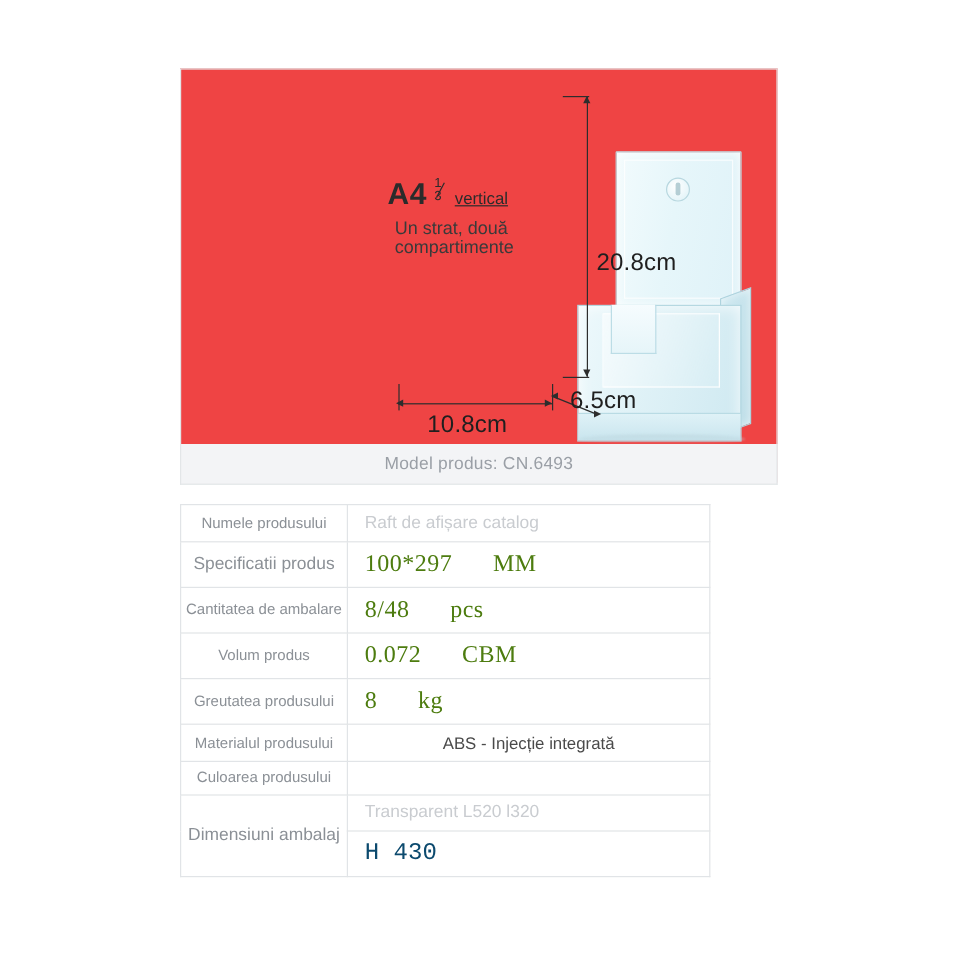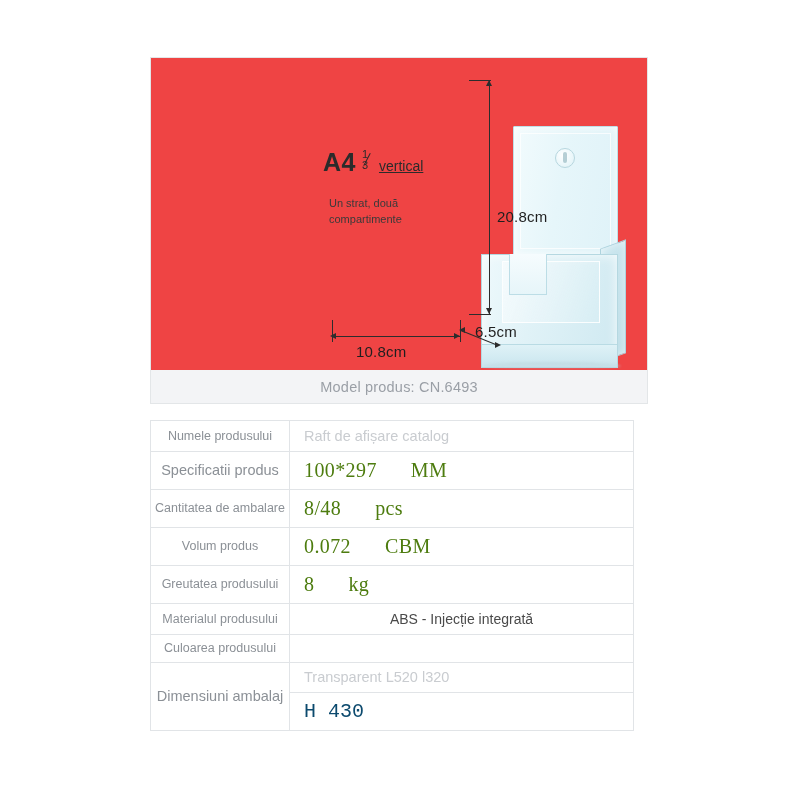--- a/index.html
+++ b/index.html
@@ -82,24 +82,24 @@
   .frac .den { position: absolute; left: 2px; top: 11px; }
   .label-a4 .vert {
     font-size: 14px;
     margin-left: 3px;
     color: #2b2b2b;
     text-decoration: underline;
   }
   .label-sub {
     position: absolute;
     left: 178px;
-    top: 137px;
+    top: 125px;
     width: 130px;
     color: #3a3a3a;
-    font-size: 11px;
+    font-size: 15px;
     line-height: 16px;
   }
 
   
   .holder {
     position: absolute;
     left: 330px;
     top: 68px;
     width: 145px;
     height: 258px;
@@ -252,21 +252,21 @@
   }
   .dim-v { width: 1px; }
   .dim-h { height: 1px; }
   .tick {
     position: absolute;
     background: #2d2d2d;
   }
   .dim-text {
     position: absolute;
     color: #1f1f1f;
-    font-size: 15px;
+    font-size: 20px;
     letter-spacing: .2px;
     white-space: nowrap;
   }
   .arrow {
     position: absolute;
     width: 0; height: 0;
   }
   .arrow-up {
     border-left: 3.5px solid transparent;
     border-right: 3.5px solid transparent;
@@ -291,21 +291,21 @@
     position: absolute;
     height: 1px;
     background: #2d2d2d;
   }
 
   
   .spec-table {
     position: absolute;
     left: 150px;
     top: 420px;
-    width: 484px;
+    width: 442px;
     border-collapse: collapse;
     table-layout: fixed;
     padding-left: 40px;
   }
   .spec-table td {
     border: 1px solid #e1e4e7;
     padding: 0;
     vertical-align: middle;
   }
   .spec-table .k {

